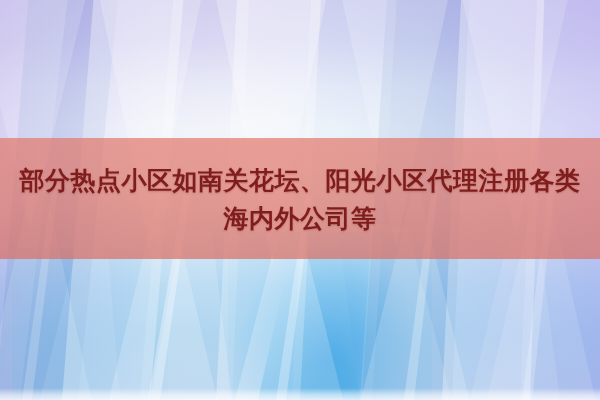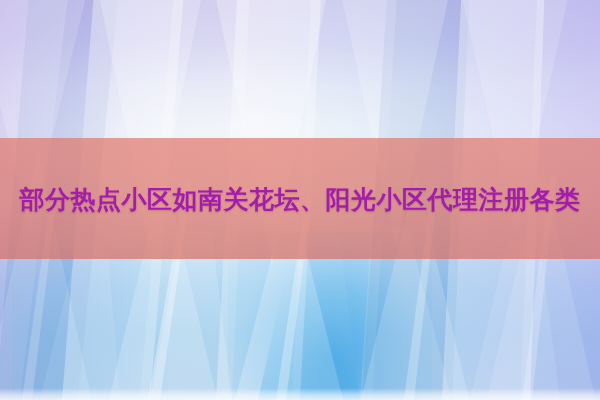--- a/index.html
+++ b/index.html
@@ -104,21 +104,21 @@
   .headline {
     position: absolute;
     left: 0;
     top: 138px;
     width: 600px;
     height: 121px;
     display: flex;
     flex-direction: column;
     align-items: center;
     justify-content: center;
-    color: #a21caf;
+    color: #7f1d1d;
     font-weight: 700;
     font-size: 25px;
     line-height: 38px;
     letter-spacing: 0.5px;
     text-align: center;
     text-shadow: 0 1px 2px rgba(120,40,30,0.25);
     white-space: nowrap;
     user-select: none;
   }
   .headline .l2 { }
@@ -212,18 +212,19 @@
       <polygon points="404,400 414,400 438,186 432,186" fill="#ffffff" fill-opacity="0.26"></polygon>
       <polygon points="522,400 532,400 556,176 550,176" fill="#ffffff" fill-opacity="0.22"></polygon>
       <polygon points="22,400 32,400 58,186 52,186" fill="#ffffff" fill-opacity="0.20"></polygon>
     </svg>
   </div>
 
   <div class="band"></div>
 
   <div class="headline">
     <div class="l1">部分热点小区如南关花坛、阳光小区代理注册各类</div>
+    <div class="l2">海内外公司等</div>
   </div>
 
   <div class="bottom-strip"></div>
   <div class="watermark"></div>
 
 </div>
 
 </body></html>

